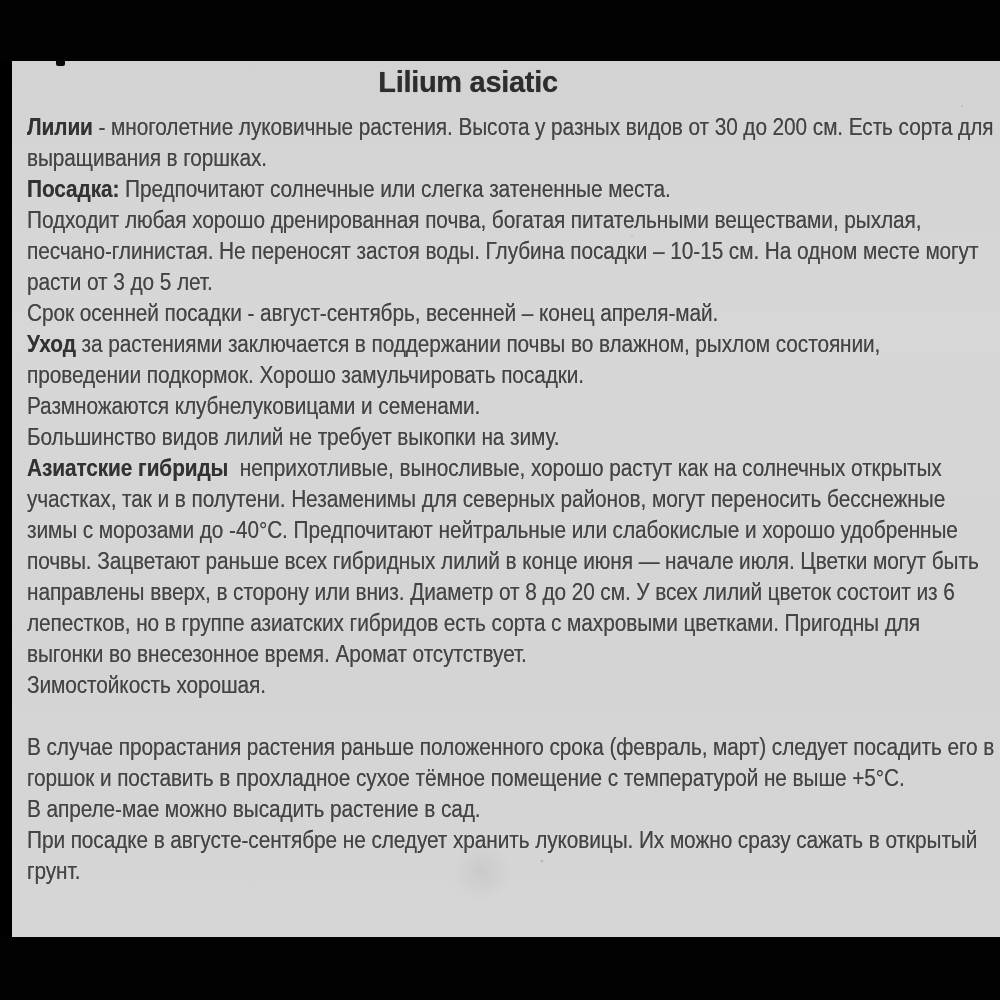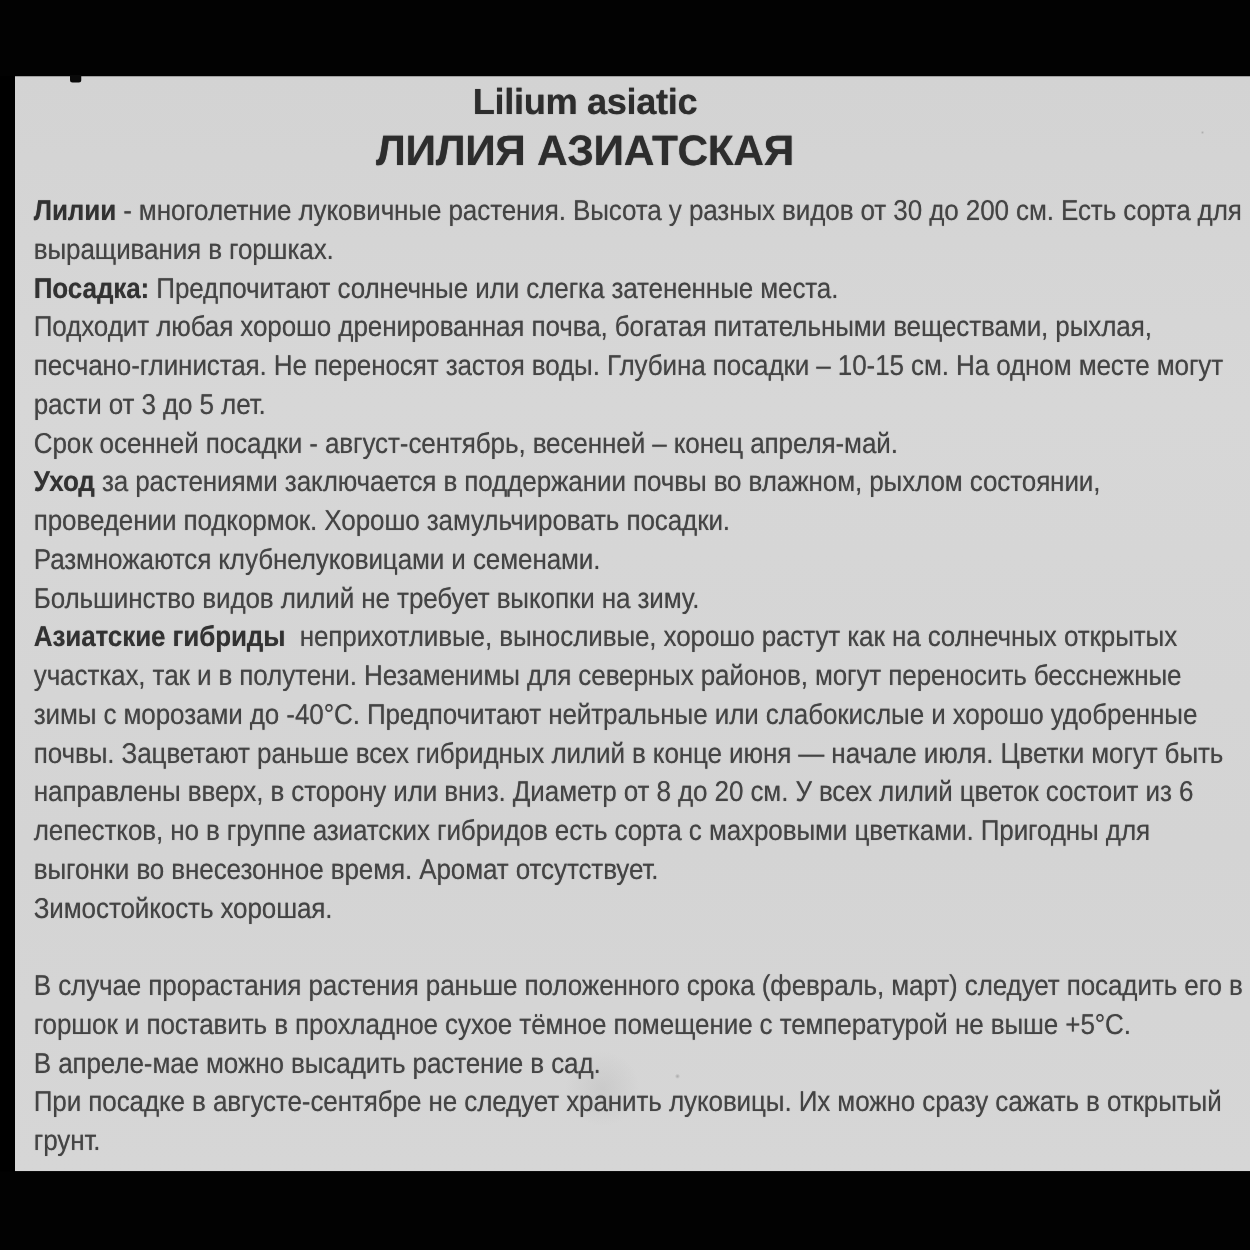--- a/index.html
+++ b/index.html
@@ -72,21 +72,20 @@
 <body>
 
 <div class="page">
   <div class="bar bar-top"></div>
 
   <div class="paper">
     <div class="scan-tick"></div>
 
     <div class="headings">
       <div class="title-latin">Lilium asiatic</div>
-      <div class="title-russian">ЛИЛИЯ АЗИАТСКАЯ</div>
     </div>
 
     <div class="body-text">
         <p><b>Лилии</b> - многолетние луковичные растения. Высота у разных видов от 30 до 200 см. Есть сорта для выращивания в горшках.</p>
         <p><b>Посадка:</b> Предпочитают солнечные или слегка затененные места.</p>
         <p>Подходит любая хорошо дренированная почва, богатая питательными веществами, рыхлая, песчано-глинистая. Не переносят застоя воды. Глубина посадки – 10-15 см. На одном месте могут расти от 3 до 5 лет.</p>
         <p>Срок осенней посадки - август-сентябрь, весенней – конец апреля-май.</p>
         <p><b>Уход</b> за растениями заключается в поддержании почвы во влажном, рыхлом состоянии, проведении подкормок. Хорошо замульчировать посадки.</p>
         <p>Размножаются клубнелуковицами и семенами.</p>
         <p>Большинство видов лилий не требует выкопки на зиму.</p>

